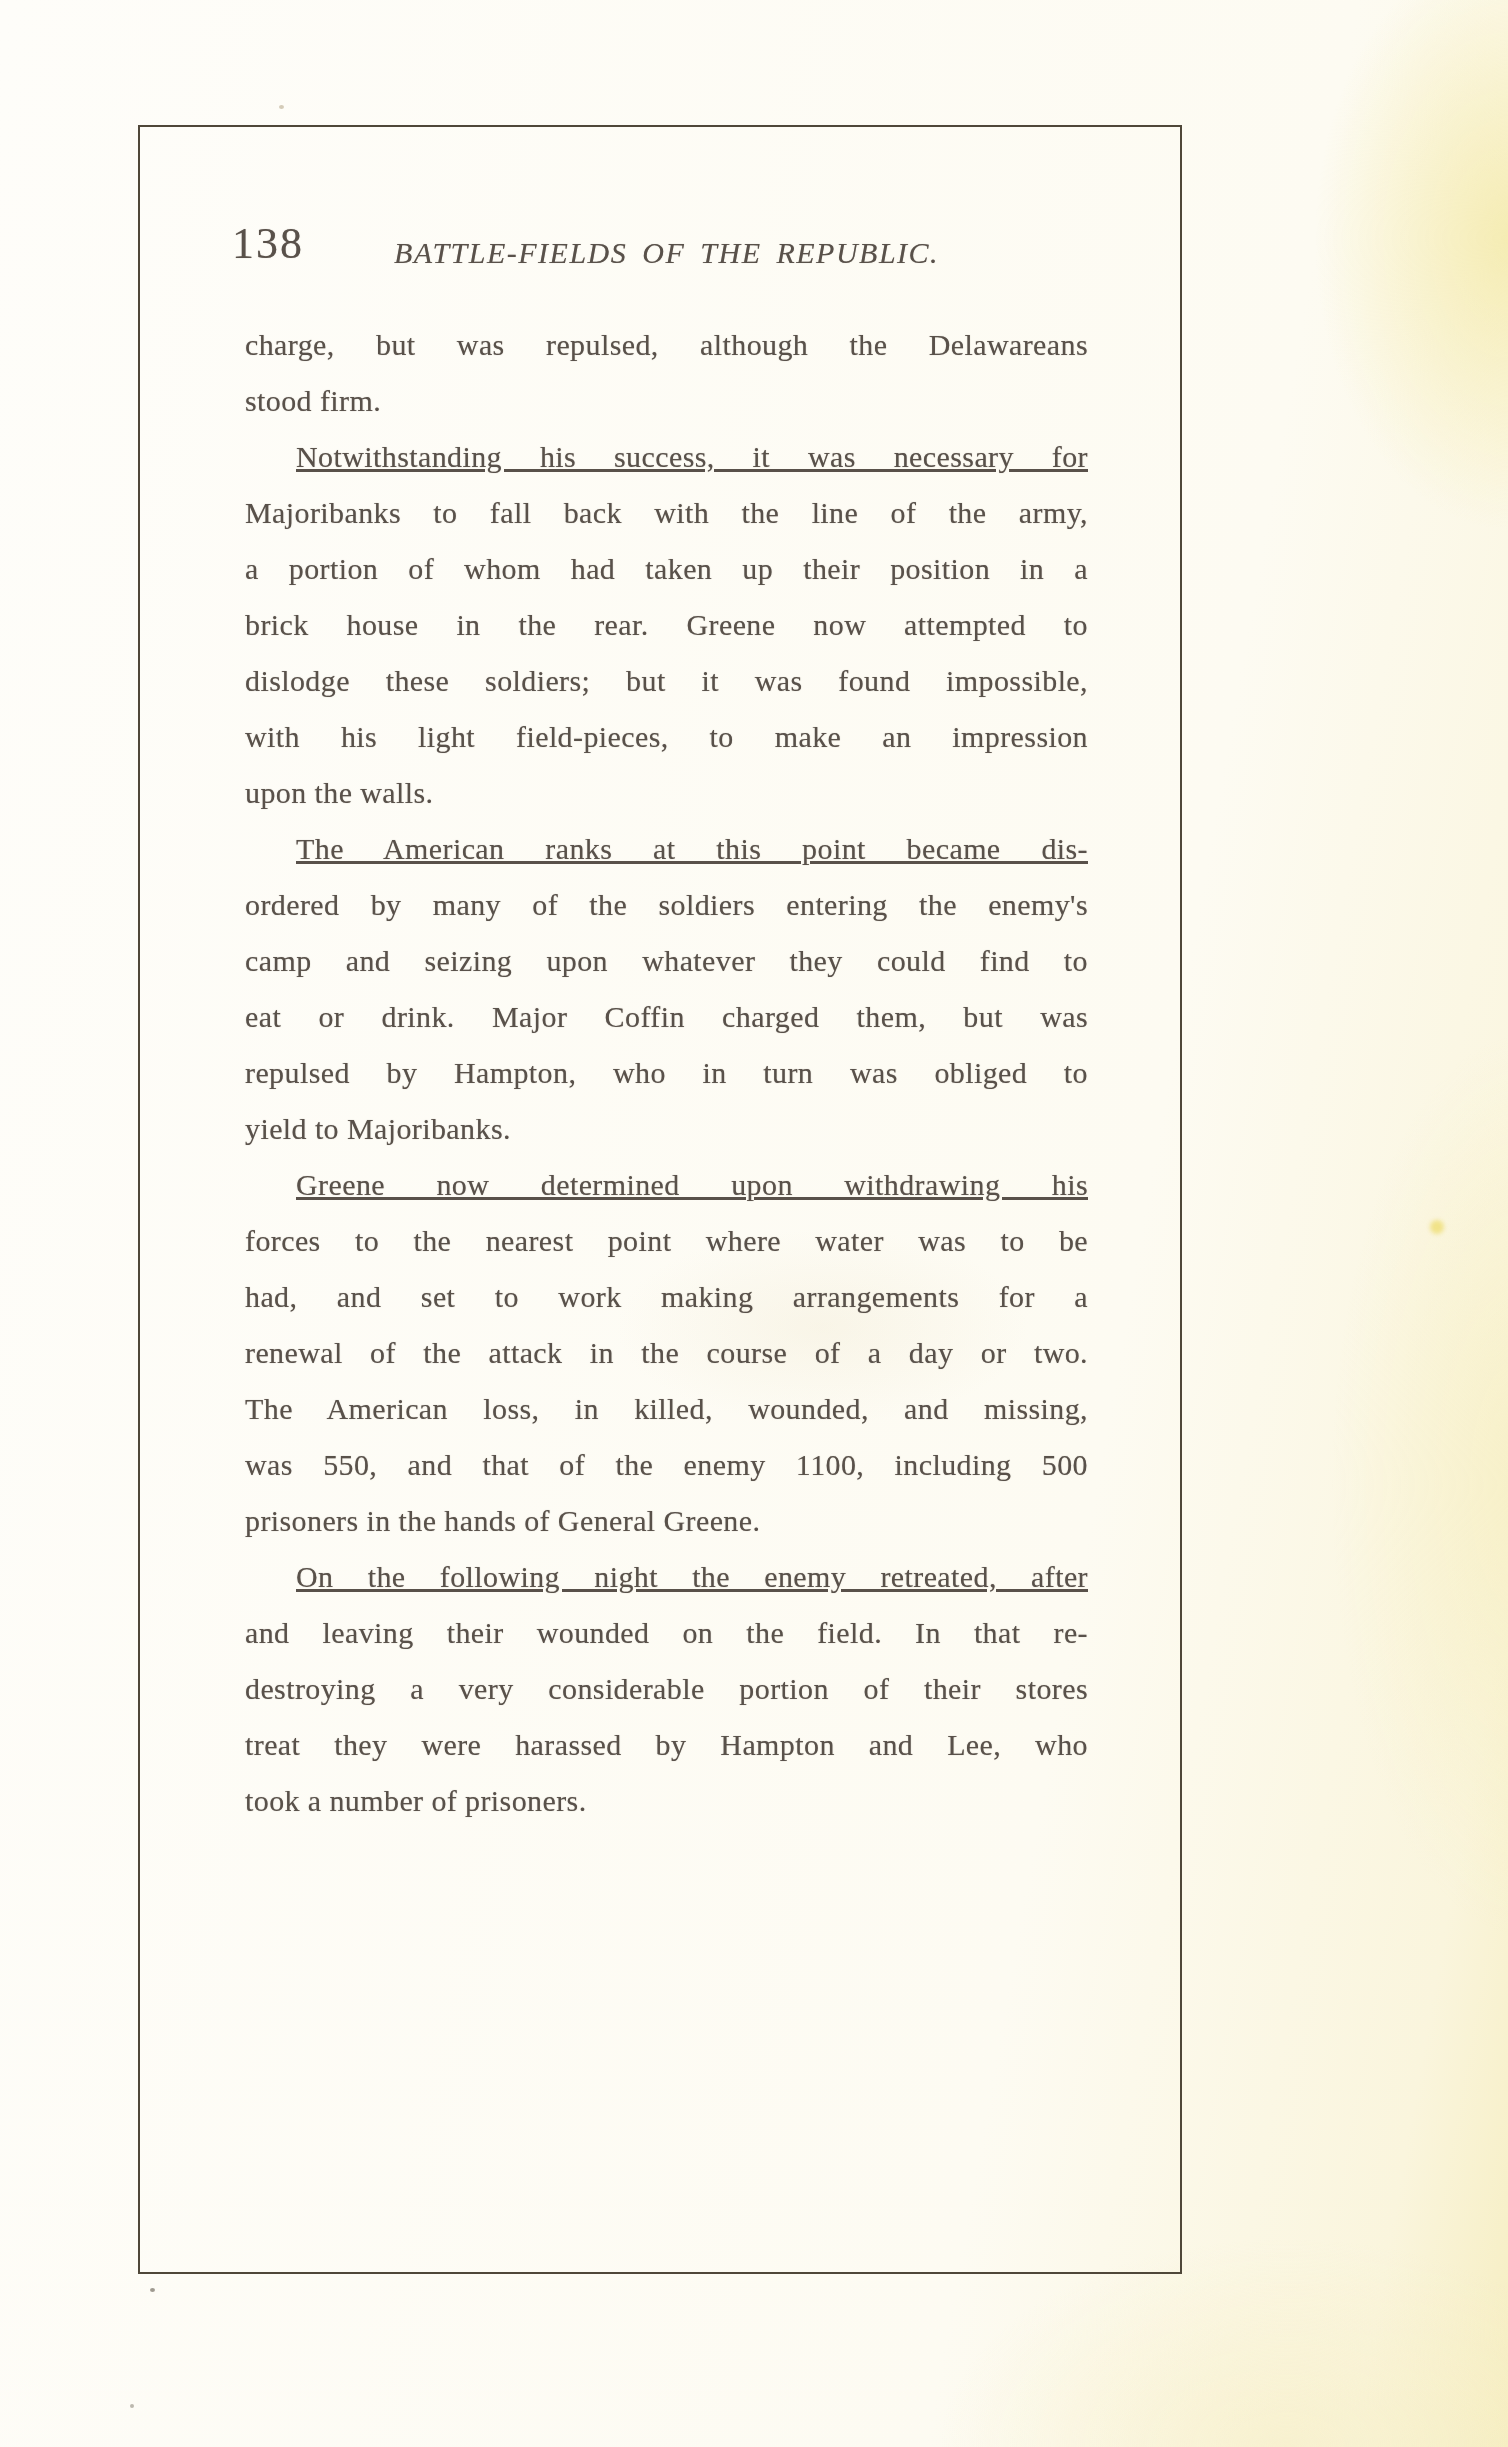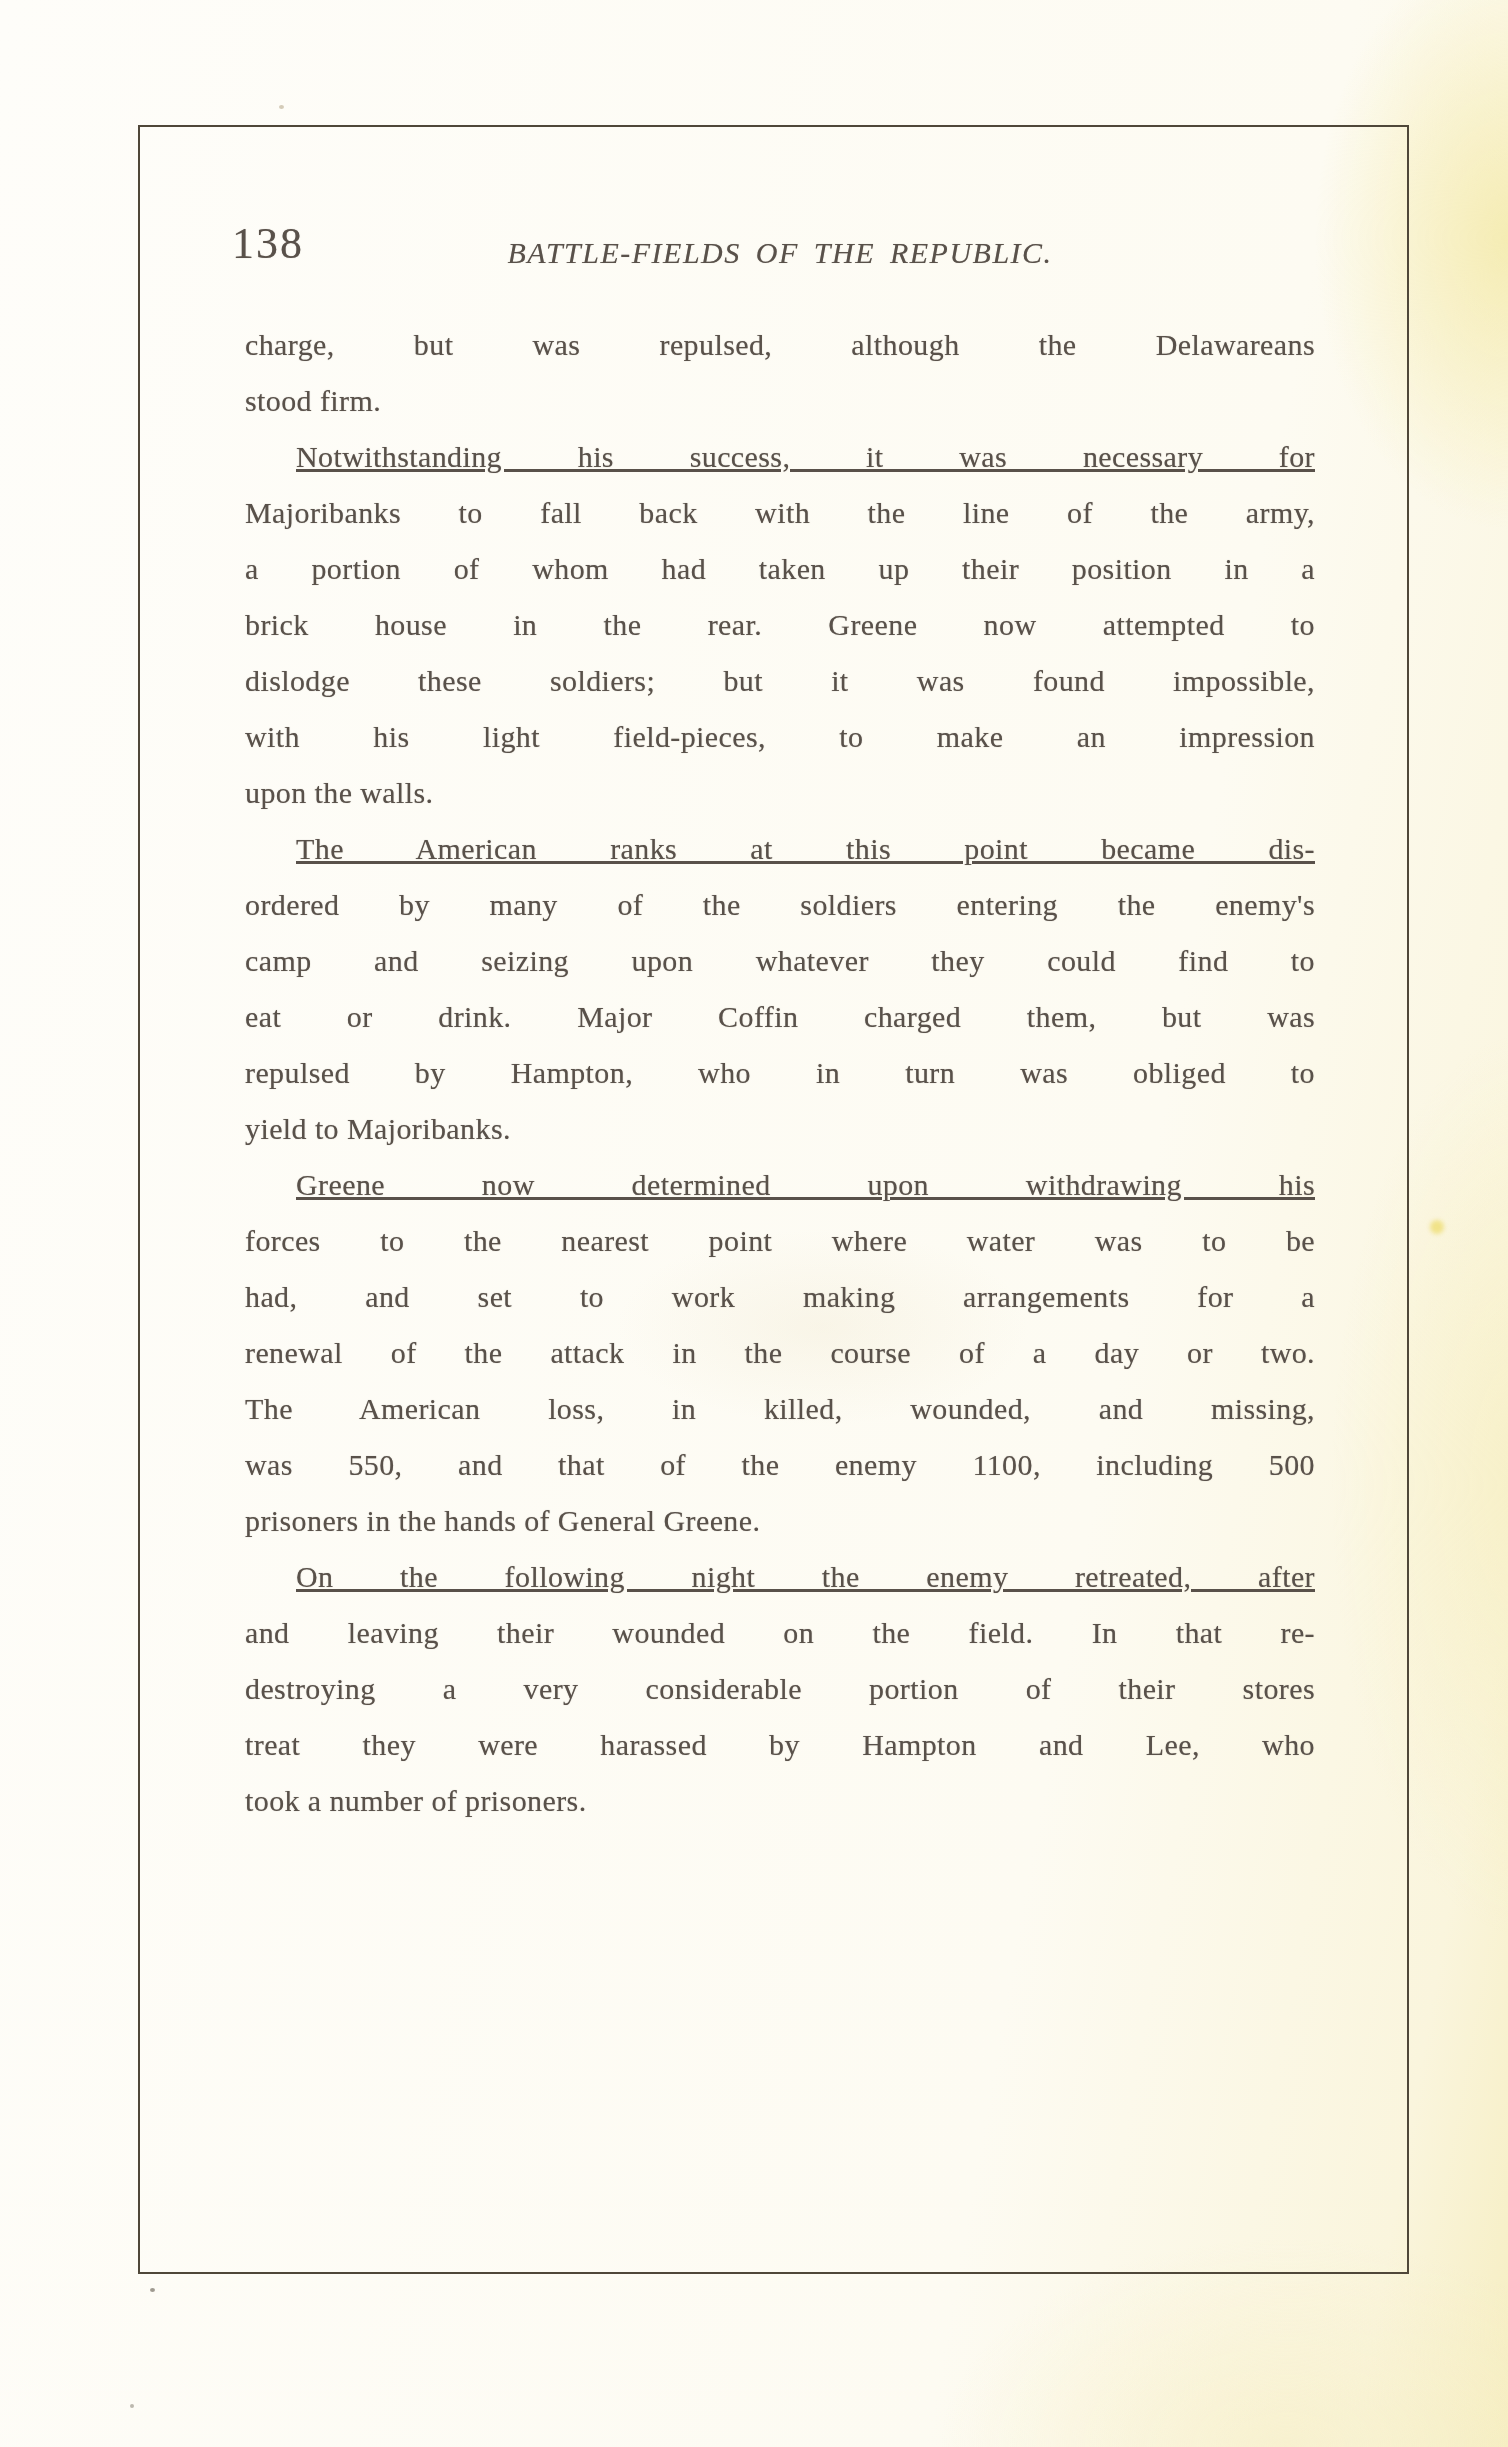--- a/index.html
+++ b/index.html
@@ -13,21 +13,21 @@
     width:1509px;height:2447px;position:relative;overflow:hidden;
     font-family:"Liberation Serif","DejaVu Serif",serif;
     background:
       radial-gradient(ellipse 277px 416px at 1509px 238px, rgba(244,234,170,.85) 0%, rgba(244,234,170,0) 70%),
       radial-gradient(ellipse 297px 693px at 1525px 1485px, rgba(246,238,190,.7) 0%, rgba(246,238,190,0) 65%),
       radial-gradient(ellipse 495px 297px at 1287px 2447px, rgba(246,238,196,.6) 0%, rgba(246,238,196,0) 70%),
       linear-gradient(100deg,#fefdf9 0%, #fdfbf2 70%, #faf5dd 92%, #f6eec2 100%);
     color:var(--ink);
   }
   .frame{
-    position:absolute;left:138px;top:125px;width:1271px;height:2149px;
+    position:absolute;left:138px;top:125px;width:1044px;height:2149px;
     border:2px solid var(--border);
     box-sizing:border-box;
     padding:0 92px 0 105px;
   }
   .header{position:relative;height:44px;margin-top:99px;}
   .page-num{
     position:absolute;left:-13px;top:-4px;
     font-size:44px;letter-spacing:2px;line-height:44px;
     text-shadow:0 0 0.8px rgba(89,81,74,.55);
   }

